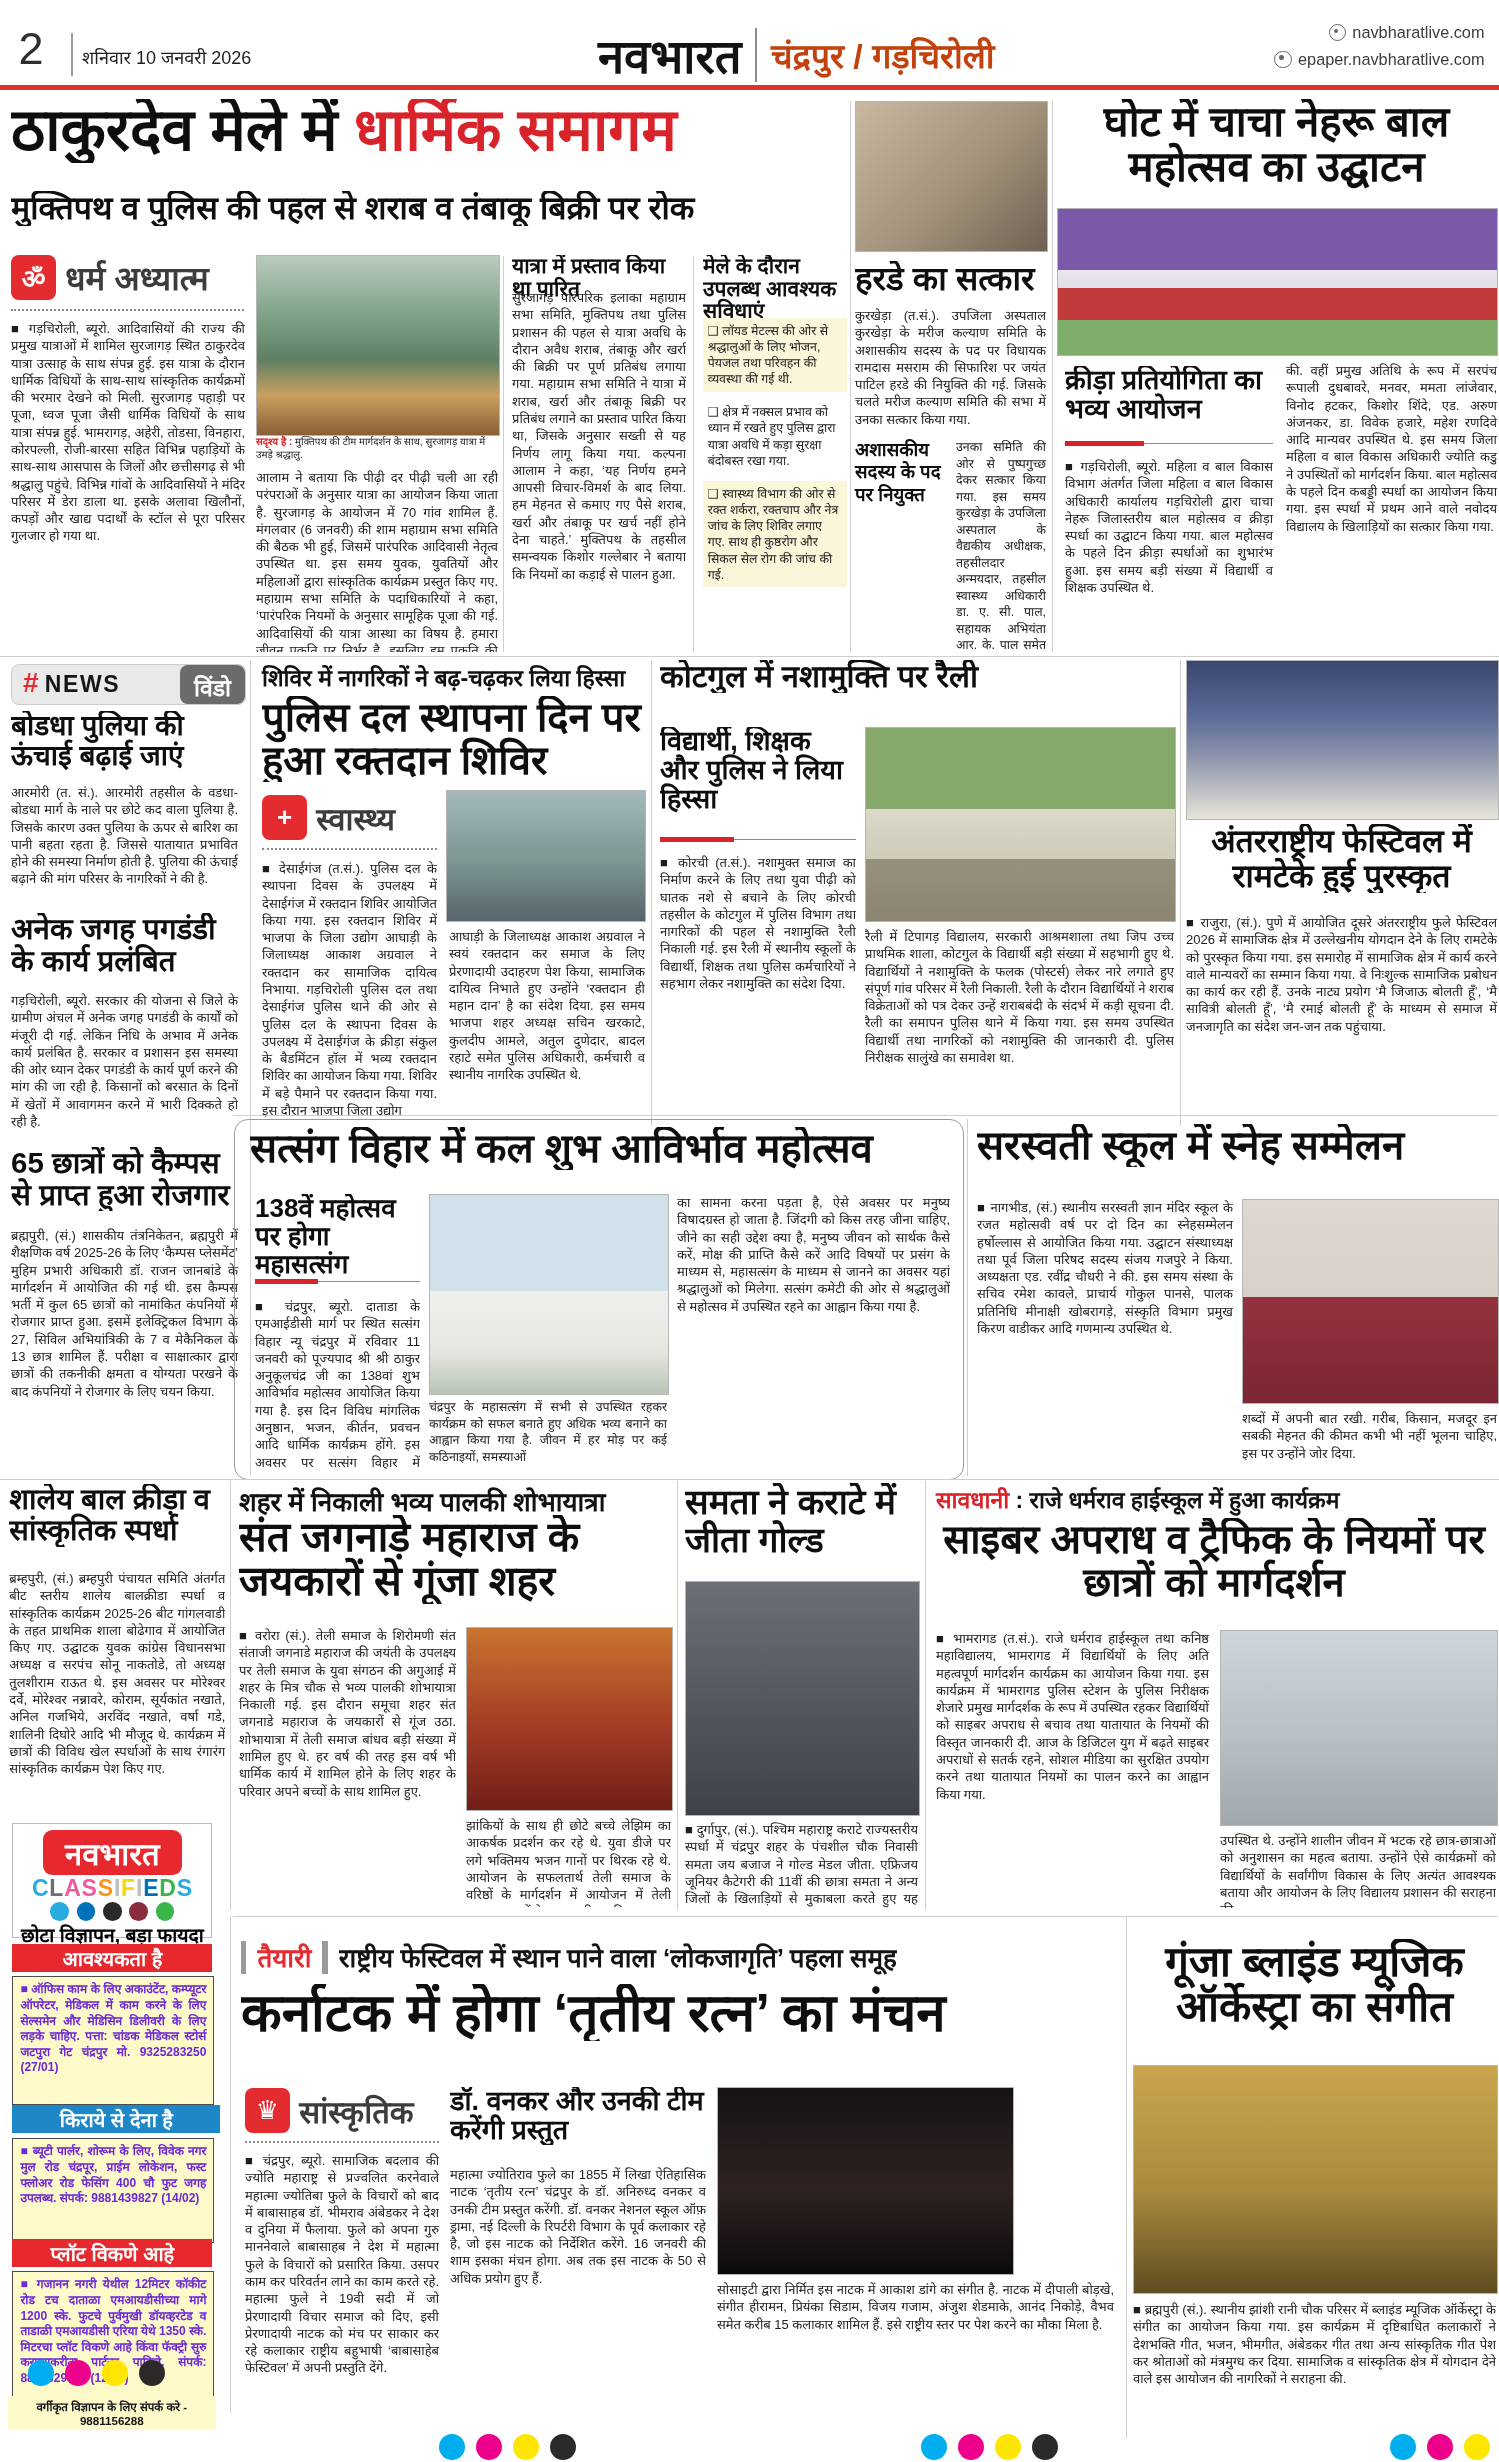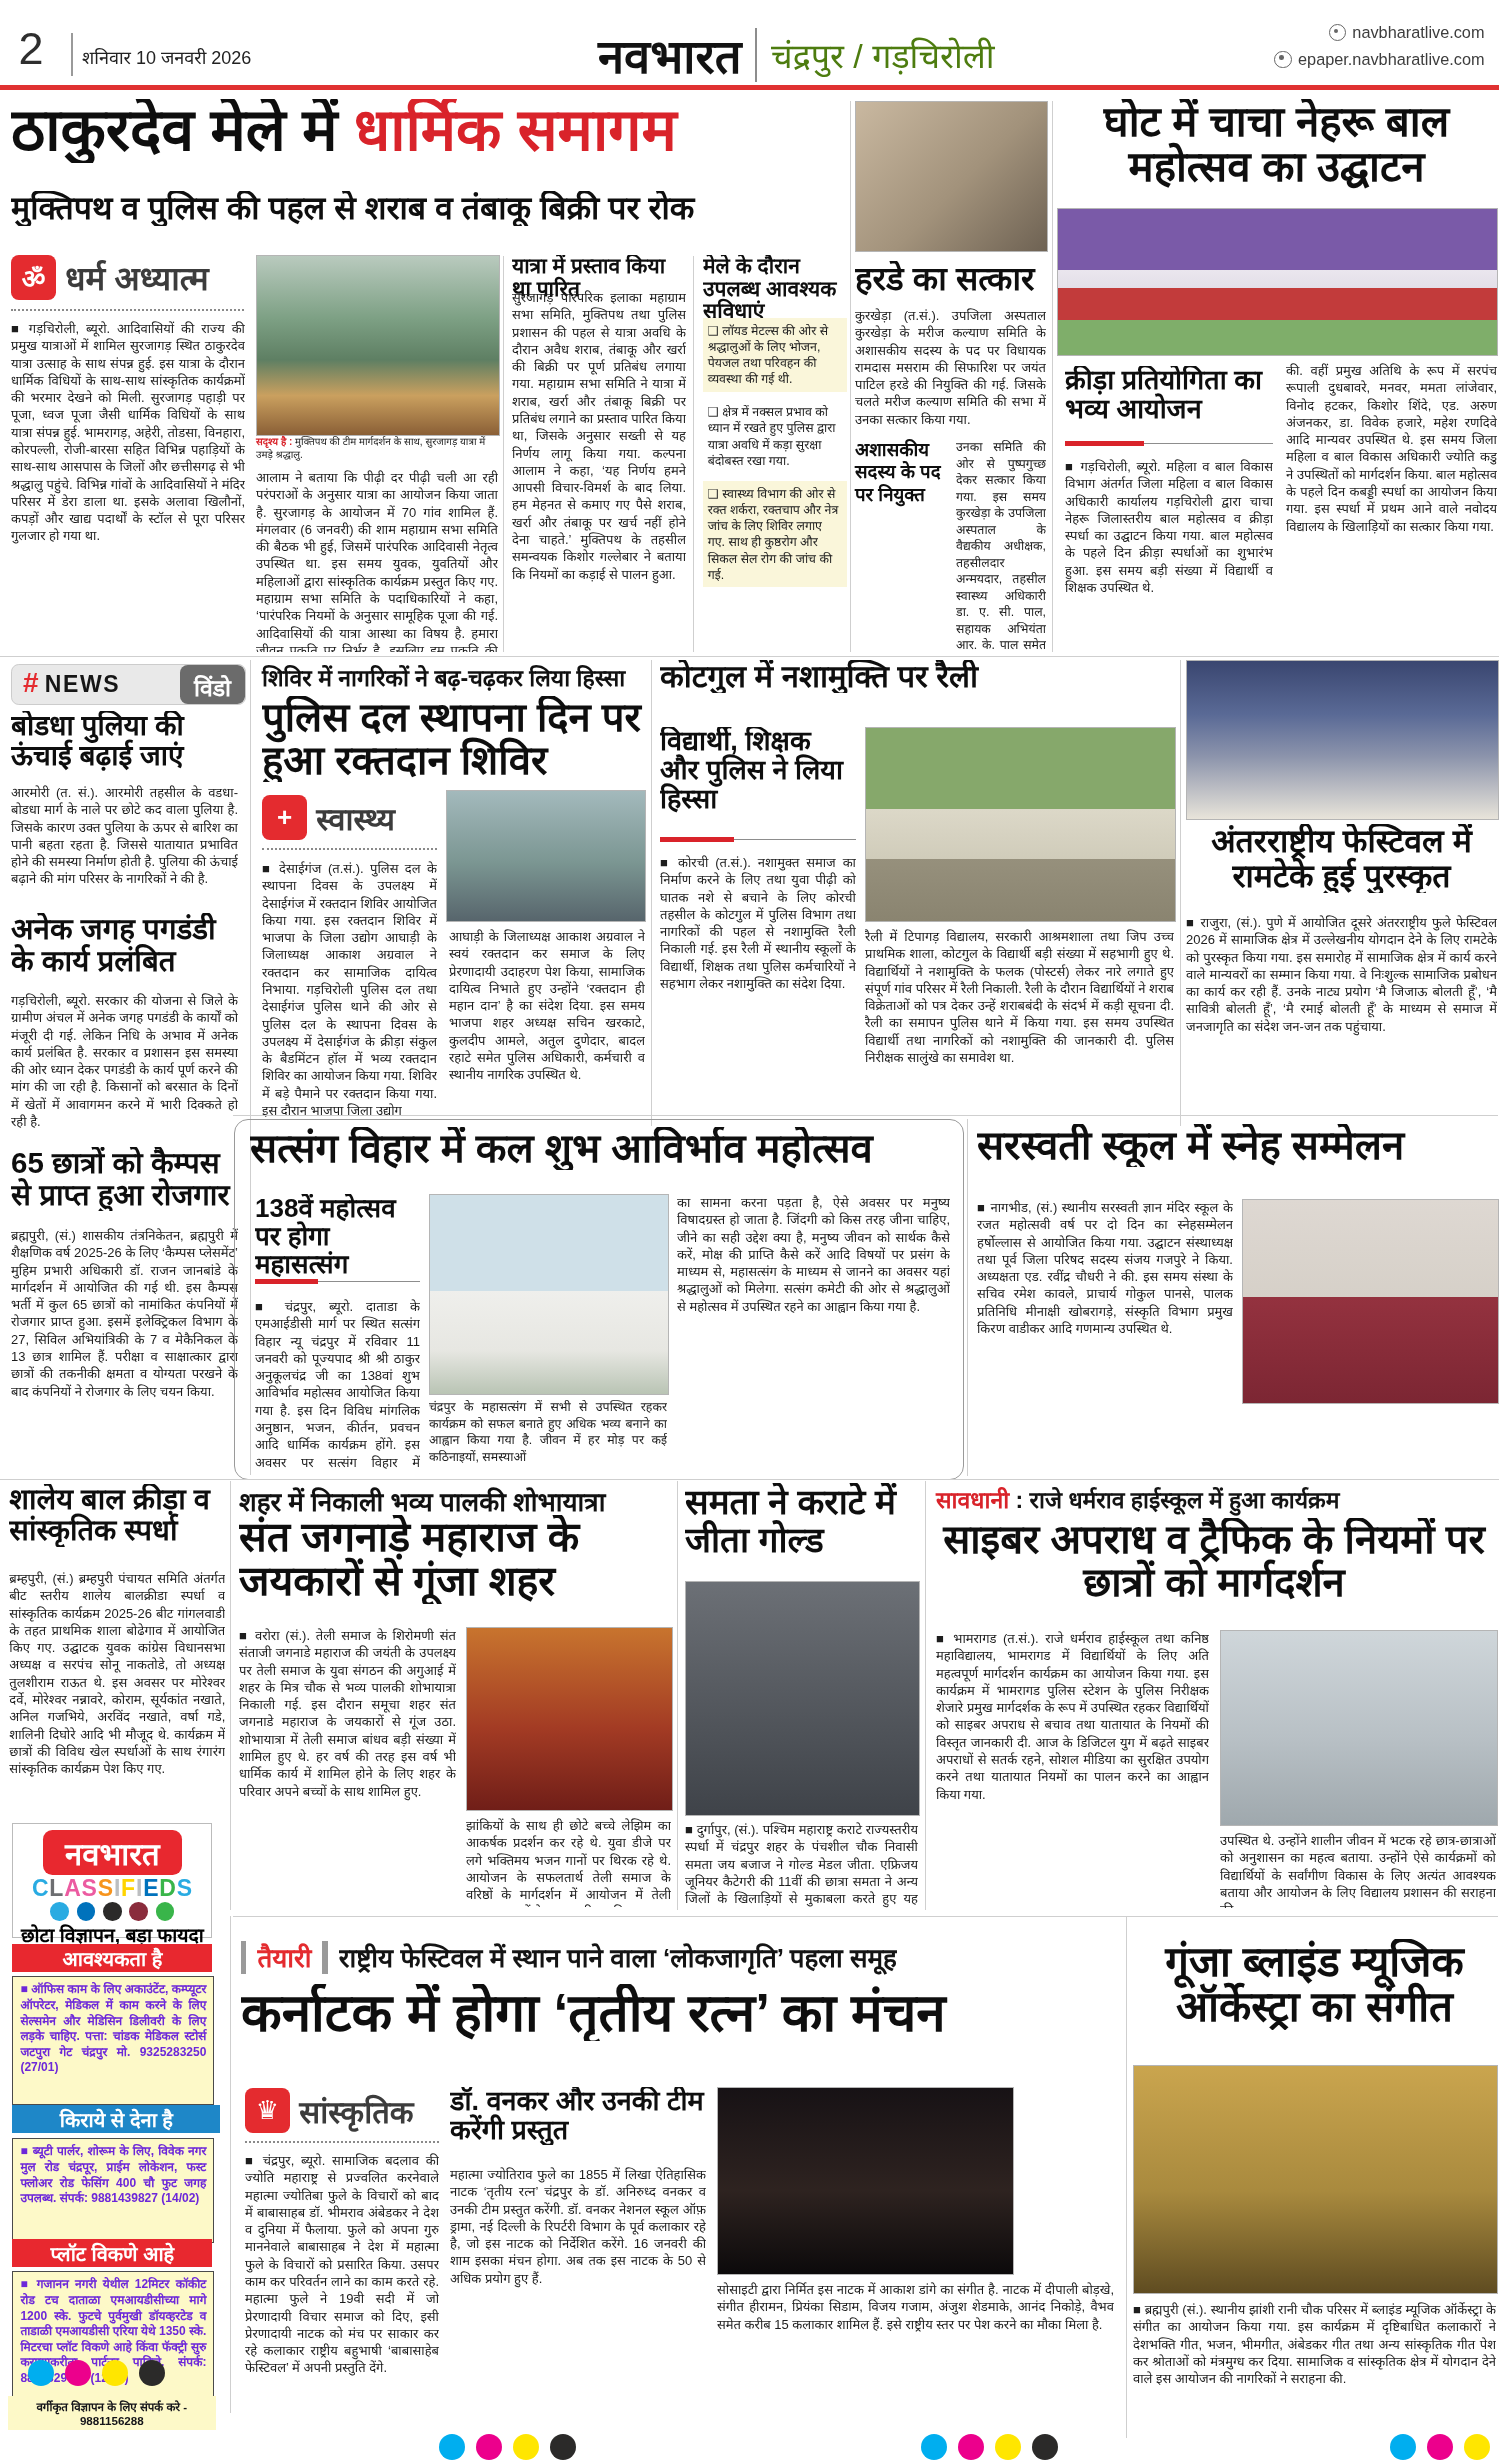--- a/index.html
+++ b/index.html
@@ -46,21 +46,21 @@
 
 <div class="page">
 
   <div class="abs" style="left:18.6px;top:23px;font-size:45px;color:#2e2e2e;">2</div>
   <div class="abs" style="left:71px;top:33px;width:1.6px;height:43px;background:#9a9a9a;"></div>
   <div class="abs" style="left:82px;top:45px;font-size:18px;color:#222;">शनिवार 10 जनवरी 2026</div>
 
   <div class="abs" style="left:598px;top:23px;width:466px;display:flex;align-items:center;gap:14px;">
     <span style="font-size:47px;font-weight:bold;color:#121212;white-space:nowrap;">नवभारत</span>
     <span style="width:1.6px;height:54px;background:#8d8d8d;"></span>
-    <span style="font-size:34px;font-weight:normal;color:#4d7c0f;white-space:nowrap;">चंद्रपुर / गड़चिरोली</span>
+    <span style="font-size:34px;font-weight:bold;color:#c2410c;white-space:nowrap;">चंद्रपुर / गड़चिरोली</span>
   </div>
 
   <div class="abs" style="right:15.5px;top:23px;display:flex;flex-direction:column;gap:7.8px;align-items:flex-end;">
     <div class="urlrow">
       <span class="webic"></span>
       <span>navbharatlive.com</span>
     </div>
     <div class="urlrow">
       <span class="webic"></span>
       <span>epaper.navbharatlive.com</span>
@@ -169,20 +169,21 @@
     </div>
   <div class="abs j" style="left:255px;top:1298px;width:165px;height:172px;font-size:13px;">■ चंद्रपुर, ब्यूरो. दाताडा के एमआईडीसी मार्ग पर स्थित सत्संग विहार न्यू चंद्रपुर में रविवार 11 जनवरी को पूज्यपाद श्री श्री ठाकुर अनुकूलचंद्र जी का 138वां शुभ आविर्भाव महोत्सव आयोजित किया गया है. इस दिन विविध मांगलिक अनुष्ठान, भजन, कीर्तन, प्रवचन आदि धार्मिक कार्यक्रम होंगे. इस अवसर पर सत्संग विहार में महासत्संग होगा, जिसमें बड़ी संख्या में श्रद्धालुओं की उपस्थिति रहेगी.</div>
   <div class="abs photo" style="left:429px;top:1194px;width:238px;height:199px;background:linear-gradient(180deg,#cfe0e8 0%,#cfe0e8 48%,#efefec 48%,#e7e7e2 78%,#b9c4b4 100%);"></div>
   <div class="abs j" style="left:429px;top:1399px;width:238px;height:71px;font-size:12.4px;">चंद्रपुर के महासत्संग में सभी से उपस्थित रहकर कार्यक्रम को सफल बनाते हुए अधिक भव्य बनाने का आह्वान किया गया है. जीवन में हर मोड़ पर कई कठिनाइयों, समस्याओं</div>
   <div class="abs j" style="left:677px;top:1194px;width:273px;height:276px;">का सामना करना पड़ता है, ऐसे अवसर पर मनुष्य विषादग्रस्त हो जाता है. जिंदगी को किस तरह जीना चाहिए, जीने का सही उद्देश क्या है, मनुष्य जीवन को सार्थक कैसे करें, मोक्ष की प्राप्ति कैसे करें आदि विषयों पर प्रसंग के माध्यम से, महासत्संग के माध्यम से जानने का अवसर यहां श्रद्धालुओं को मिलेगा. सत्संग कमेटी की ओर से श्रद्धालुओं से महोत्सव में उपस्थित रहने का आह्वान किया गया है.</div>
 
   <div class="vline" style="left:967px;top:1119px;height:357px;"></div>
   <div class="abs hl" style="left:977px;top:1124px;width:520px;font-size:40px;white-space:nowrap;">सरस्वती स्कूल में स्नेह सम्मेलन</div>
   <div class="abs j" style="left:977px;top:1199px;width:256px;height:278px;">■ नागभीड, (सं.) स्थानीय सरस्वती ज्ञान मंदिर स्कूल के रजत महोत्सवी वर्ष पर दो दिन का स्नेहसम्मेलन हर्षोल्लास से आयोजित किया गया. उद्घाटन संस्थाध्यक्ष तथा पूर्व जिला परिषद सदस्य संजय गजपुरे ने किया. अध्यक्षता एड. रवींद्र चौधरी ने की. इस समय संस्था के सचिव रमेश कावले, प्राचार्य गोकुल पानसे, पालक प्रतिनिधि मीनाक्षी खोबरागड़े, संस्कृति विभाग प्रमुख किरण वाडीकर आदि गणमान्य उपस्थित थे.</div>
   <div class="abs photo" style="left:1242px;top:1199px;width:255px;height:203px;background:linear-gradient(180deg,#ded8d2 0%,#d6d0c8 48%,#94323f 48%,#7c2633 100%);"></div>
+  <div class="abs j" style="left:1242px;top:1410px;width:255px;height:67px;">शब्दों में अपनी बात रखी. गरीब, किसान, मजदूर इन सबकी मेहनत की कीमत कभी भी नहीं भूलना चाहिए, इस पर उन्होंने जोर दिया.</div>
 
   <div class="hline" style="left:0;top:1479px;width:1500px;"></div>
 
   <div class="abs hl" style="left:9.3px;top:1484px;width:216px;font-size:29px;">शालेय बाल क्रीड़ा व सांस्कृतिक स्पर्धा</div>
   <div class="abs j" style="left:9.3px;top:1570px;width:216px;height:241px;">ब्रम्हपुरी, (सं.) ब्रम्हपुरी पंचायत समिति अंतर्गत बीट स्तरीय शालेय बालक्रीडा स्पर्धा व सांस्कृतिक कार्यक्रम 2025-26 बीट गांगलवाडी के तहत प्राथमिक शाला बोढेगाव में आयोजित किए गए. उद्घाटक युवक कांग्रेस विधानसभा अध्यक्ष व सरपंच सोनू नाकतोडे, तो अध्यक्ष तुलशीराम राऊत थे. इस अवसर पर मोरेश्वर दर्वे, मोरेश्वर नन्नावरे, कोराम, सूर्यकांत नखाते, अनिल गजभिये, अरविंद नखाते, वर्षा गडे, शालिनी दिघोरे आदि भी मौजूद थे. कार्यक्रम में छात्रों की विविध खेल स्पर्धाओं के साथ रंगारंग सांस्कृतिक कार्यक्रम पेश किए गए.</div>
   <div class="vline" style="left:230px;top:1481px;height:429px;"></div>
 
   <div class="abs kick" style="left:239px;top:1483px;width:432px;font-size:26px;">शहर में निकाली भव्य पालकी शोभायात्रा</div>
   <div class="abs hl" style="left:239px;top:1515px;width:432px;font-size:41px;">संत जगनाड़े महाराज के जयकारों से गूंजा शहर</div>
   <div class="abs j" style="left:239px;top:1627px;width:217px;height:279px;">■ वरोरा (सं.). तेली समाज के शिरोमणी संत संताजी जगनाडे महाराज की जयंती के उपलक्ष्य पर तेली समाज के युवा संगठन की अगुआई में शहर के मित्र चौक से भव्य पालकी शोभायात्रा निकाली गई. इस दौरान समूचा शहर संत जगनाडे महाराज के जयकारों से गूंज उठा. शोभायात्रा में तेली समाज बांधव बड़ी संख्या में शामिल हुए थे. हर वर्ष की तरह इस वर्ष भी धार्मिक कार्य में शामिल होने के लिए शहर के परिवार अपने बच्चों के साथ शामिल हुए.</div>

